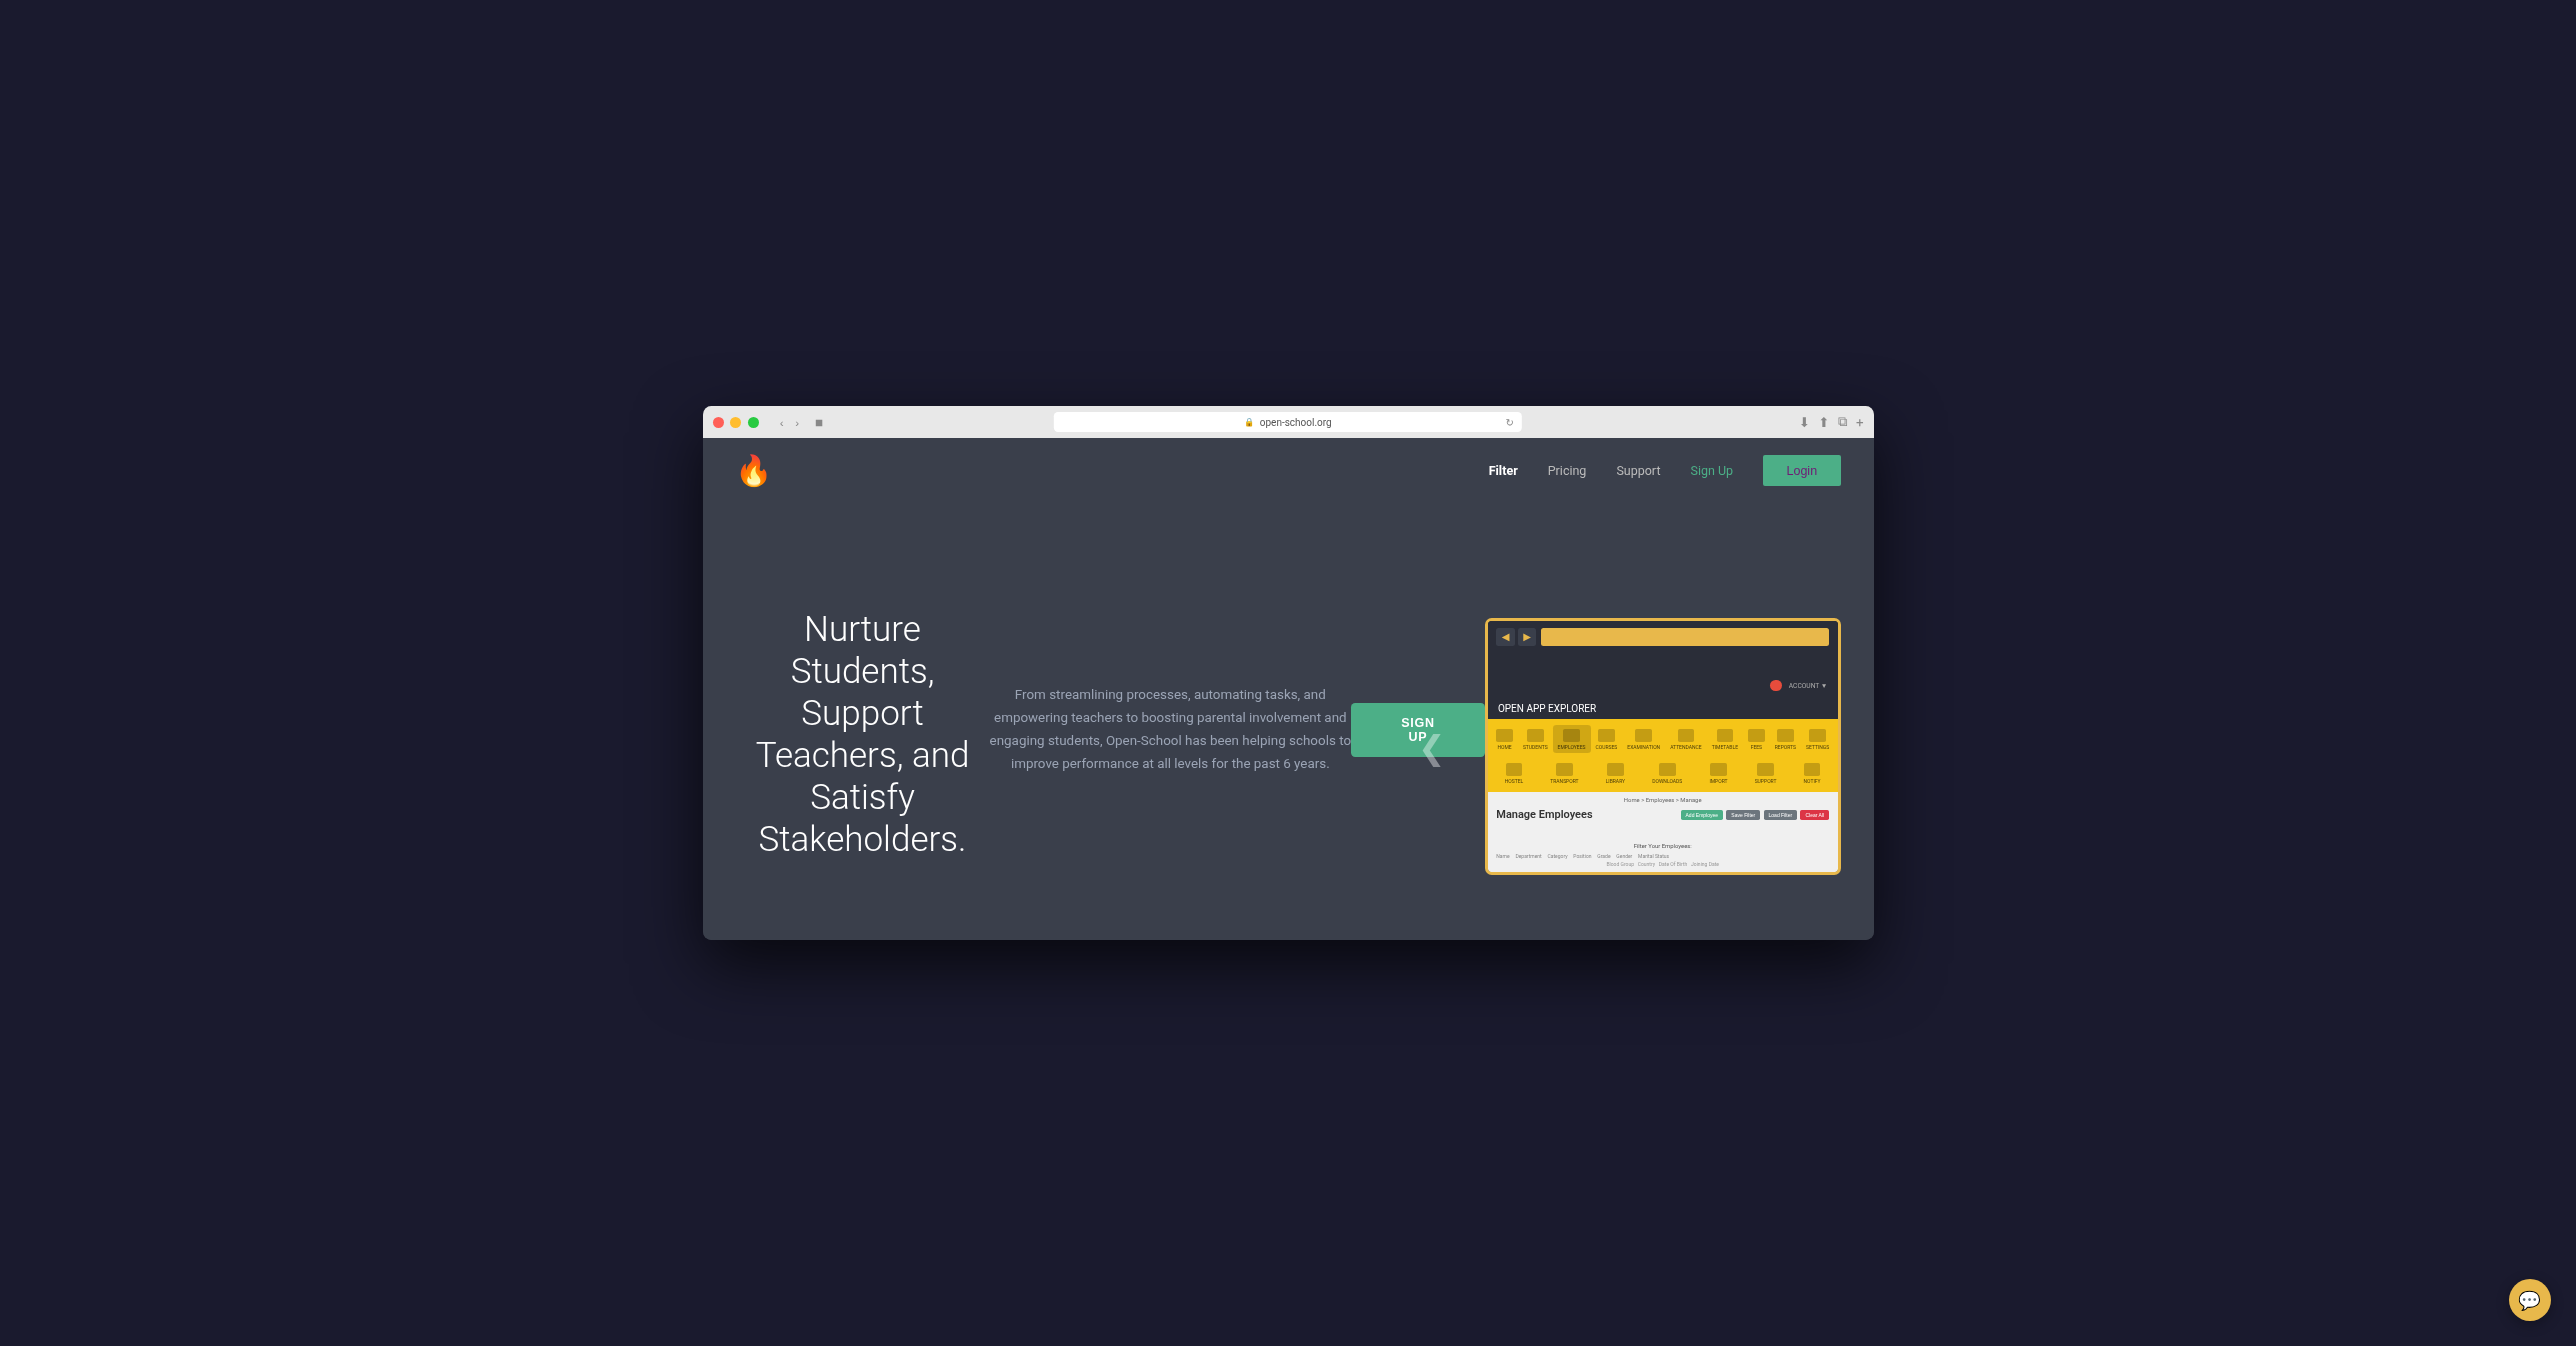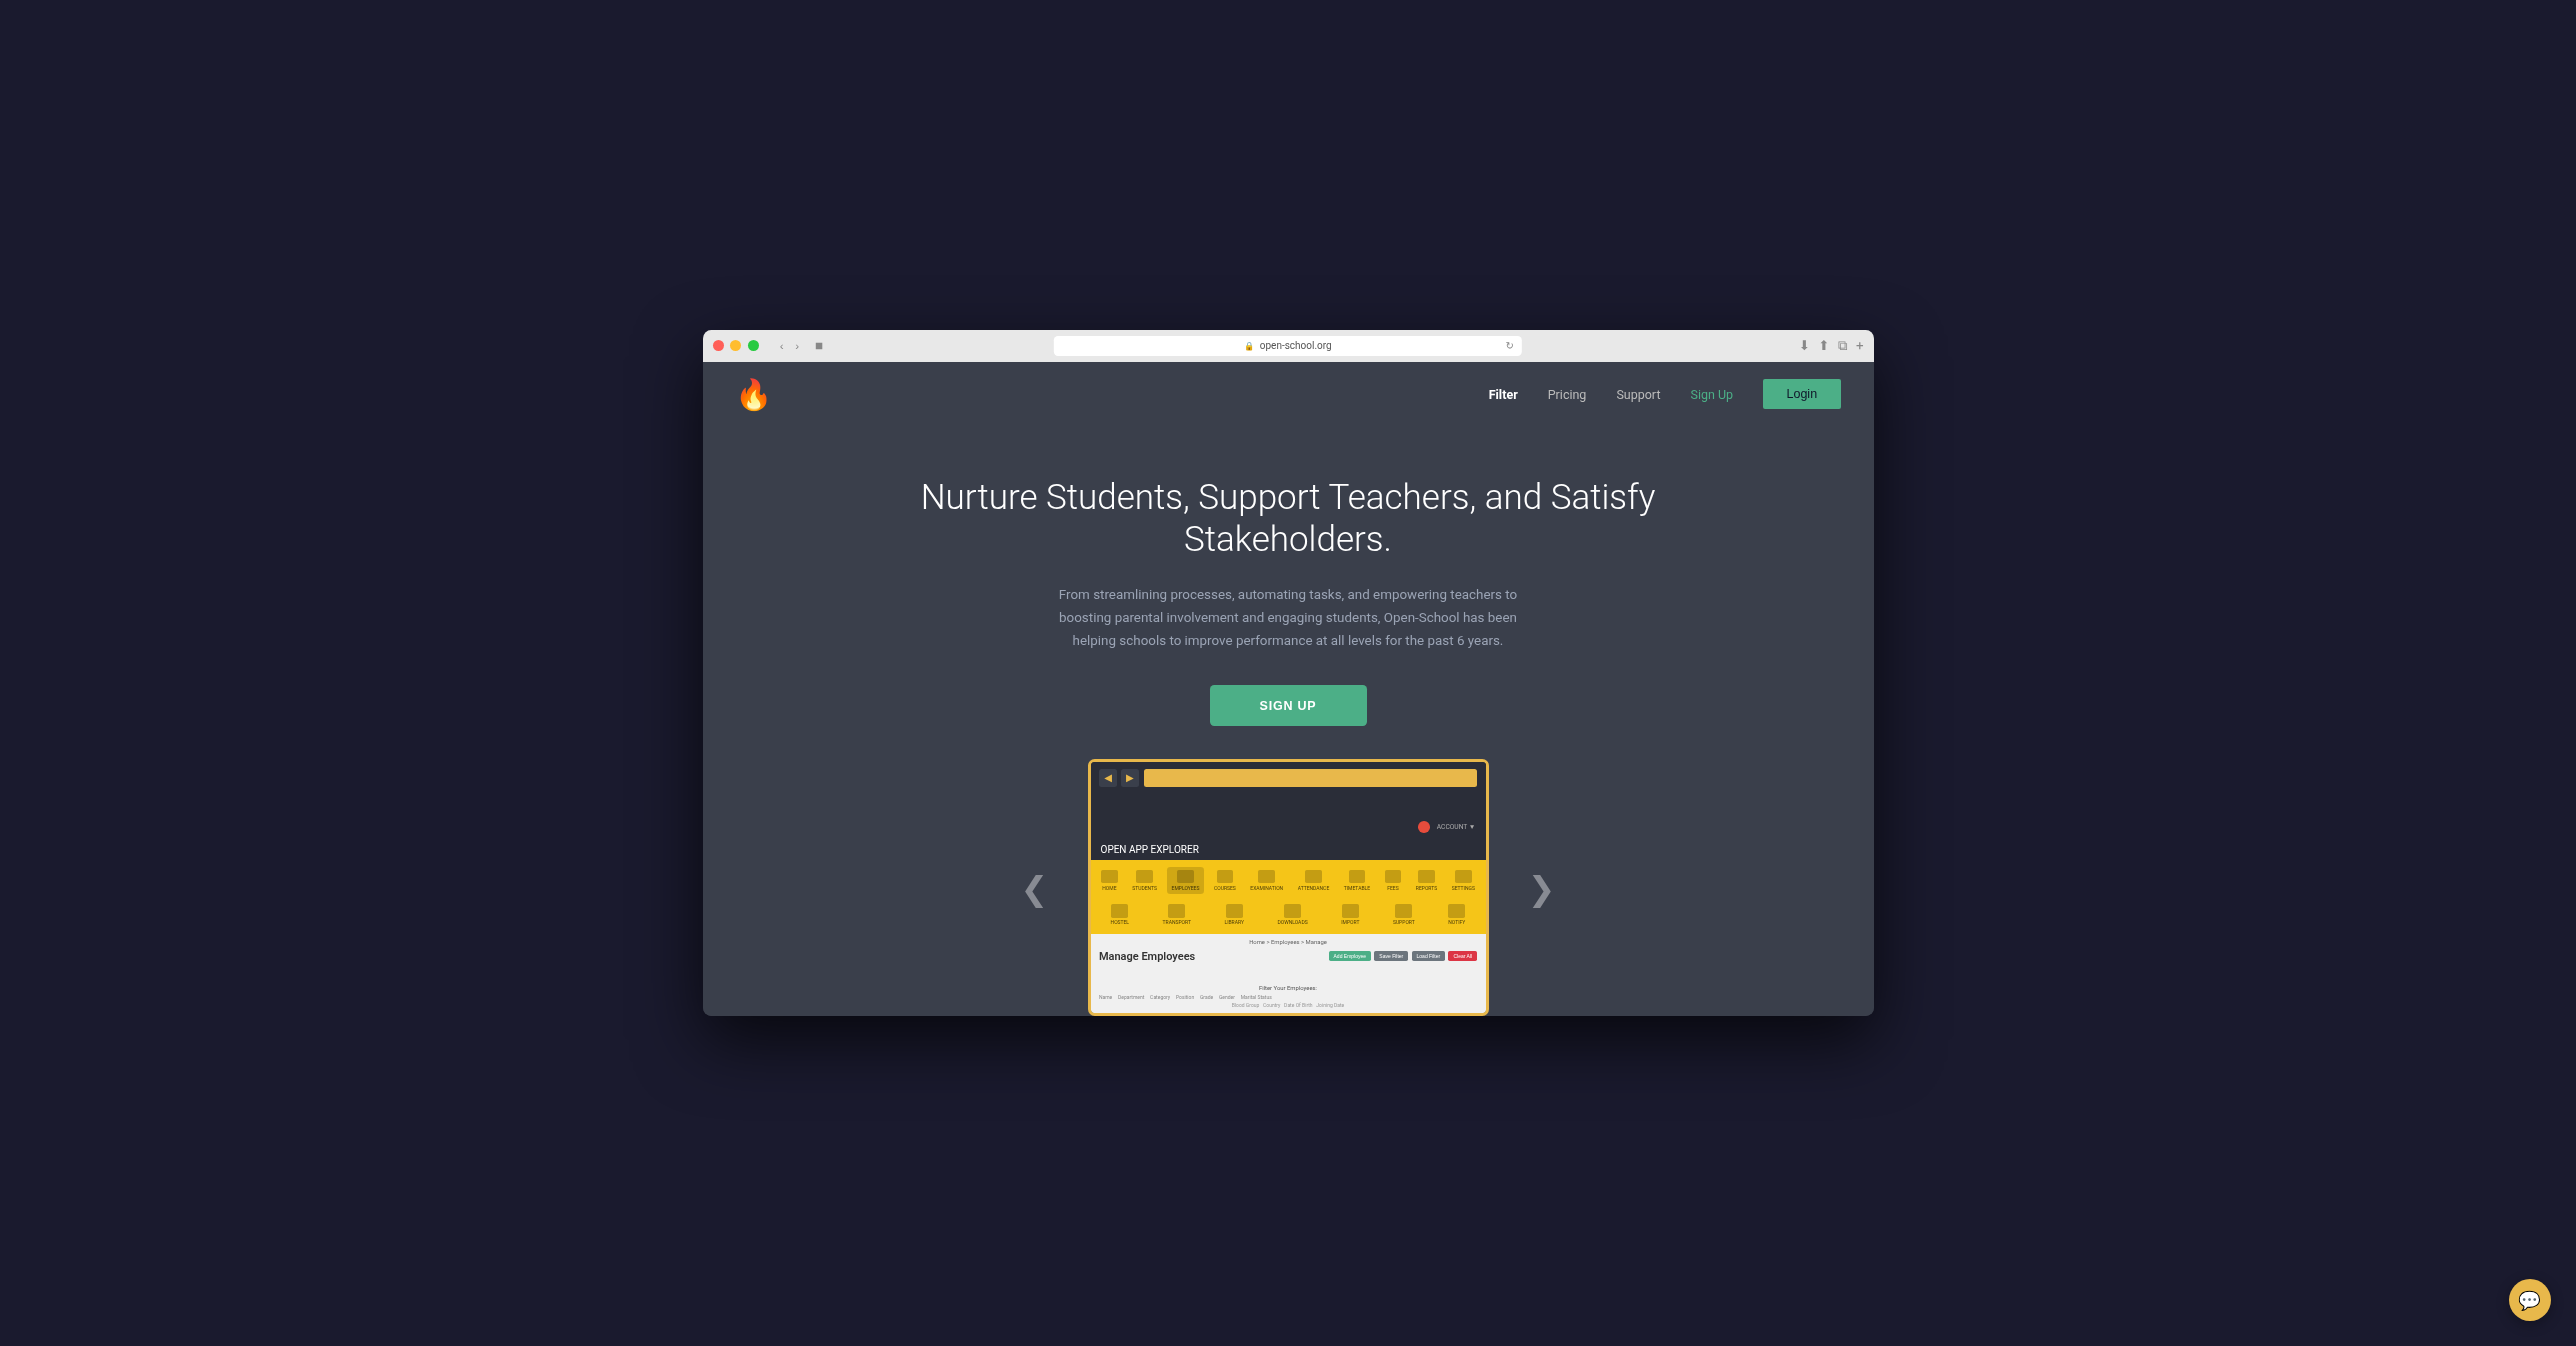--- a/index.html
+++ b/index.html
@@ -152,34 +152,34 @@
     }
 
     .nav-link-signup {
       color: #4caf87;
       font-size: 12.5px;
       cursor: pointer;
     }
 
     .btn-login {
       background: #4caf87;
-      color: #0f172a;
+      color: #701a75;
       border: none;
       padding: 8.4px 23.4px;
       border-radius: 2px;
       font-size: 12.5px;
       cursor: pointer;
       font-weight: 500;
     }
 
     
     .hero {
       flex: 1;
       display: flex;
-      flex-direction: column;
+      flex-direction: row;
       align-items: center;
       text-align: center;
       padding: 50px 33px 0;
     }
 
     .hero-title {
       color: white;
       font-size: 35px;
       font-weight: 300;
       line-height: 1.2;

